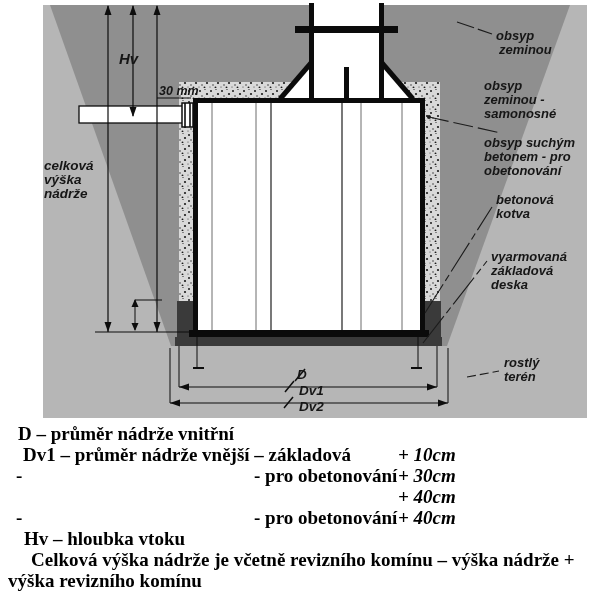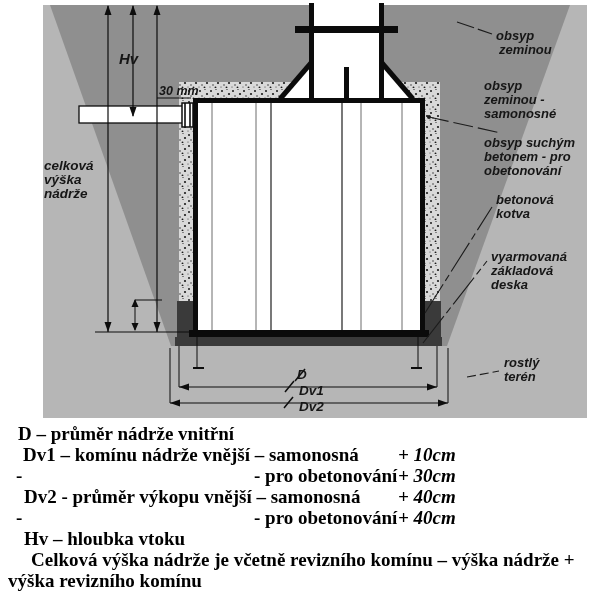--- a/index.html
+++ b/index.html
@@ -154,30 +154,29 @@
 
     <text x="504" y="367" class="lbl">rostlý</text>
     <text x="504" y="381" class="lbl">terén</text>
   </svg>
 
   <div id="legend">
     <div class="lg" style="top:423px">
       <span class="lead" style="margin-left:10px">D – průměr nádrže vnitřní</span>
     </div>
     <div class="lg" style="top:444px">
-      <span class="lead" style="margin-left:15px">Dv1 – komínu nádrže vnější – samonosná</span>
+      <span class="lead" style="margin-left:15px">Dv1 – průměr nádrže vnější – základová</span>
       <span class="val">+ 10cm</span>
     </div>
     <div class="lg" style="top:465px">
       <span class="lead" style="margin-left:8px">-</span>
       <span class="body">-  pro obetonování</span>
       <span class="val">+ 30cm</span>
     </div>
     <div class="lg" style="top:486px">
-      <span class="lead" style="margin-left:16px">Dv2 - průměr výkopu vnější – samonosná</span>
       <span class="val">+ 40cm</span>
     </div>
     <div class="lg" style="top:507px">
       <span class="lead" style="margin-left:8px">-</span>
       <span class="body">- pro obetonování</span>
       <span class="val">+ 40cm</span>
     </div>
     <div class="lg" style="top:528px">
       <span class="lead" style="margin-left:16px">Hv – hloubka vtoku</span>
     </div>

